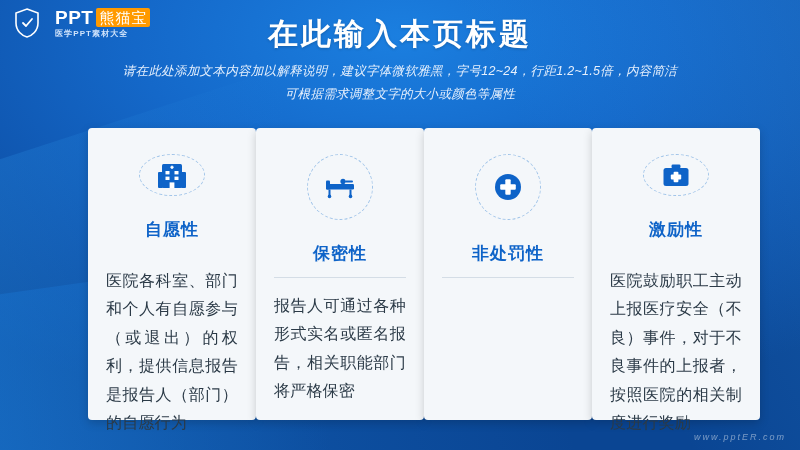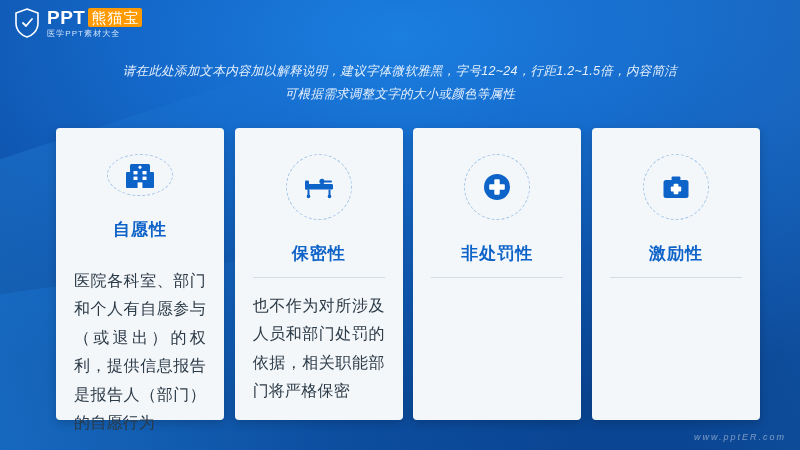--- a/index.html
+++ b/index.html
@@ -53,21 +53,21 @@
     pointer-events: none;
   }
 
   
   .logo {
     position: absolute;
     left: 14px;
     top: 8px;
     display: flex;
     align-items: center;
-    gap: 7px;
+    gap: 15px;
     z-index: 6;
   }
   .logo .shield { width: 26px; height: 30px; display:block; }
   .logo-text-wrap { display: flex; flex-direction: column; line-height: 1; }
   .logo-row { display: flex; align-items: center; gap: 3px; }
   .logo-ppt {
     color: #ffffff;
     font-size: 19px;
     font-weight: bold;
     letter-spacing: 0.5px;
@@ -78,20 +78,21 @@
     font-size: 15px;
     padding: 2px 3px;
     border-radius: 2px;
     letter-spacing: 1px;
   }
   .logo-sub {
     color: #cfe3fb;
     font-size: 8px;
     letter-spacing: 1.1px;
     margin-top: 3px;
+    font-weight: bold;
   }
 
   
   .title {
     position: absolute;
     top: 14px;
     left: 0;
     right: 0;
     text-align: center;
     color: #ffffff;
@@ -112,24 +113,24 @@
     line-height: 1.85;
     z-index: 5;
     letter-spacing: 0.3px;
   }
   .subtitle div { white-space: nowrap; font-style: italic; }
 
   
   .cards {
     position: absolute;
     top: 128px;
-    left: 24px;
+    left: 32px;
     right: 40px;
     display: flex;
-    justify-content: space-between;
+    justify-content: flex-end;
     z-index: 5;
     margin-left: 32px;
   }
   .card {
     width: 168px;
     height: 292px;
     background: #f4f7fa;
     border-radius: 4px;
     box-shadow: 0 3px 10px rgba(0,0,0,0.18);
     display: flex;
@@ -201,20 +202,21 @@
     </span>
     <span class="logo-text-wrap">
       <span class="logo-row">
         <span class="logo-ppt">PPT</span>
         <span class="logo-badge">熊猫宝</span>
       </span>
       <span class="logo-sub">医学PPT素材大全</span>
     </span>
   </div>
 
+  <div class="title">在此输入本页标题</div>
   <div class="subtitle">
     <div>请在此处添加文本内容加以解释说明，建议字体微软雅黑，字号12~24，行距1.2~1.5倍，内容简洁</div>
     <div>可根据需求调整文字的大小或颜色等属性</div>
   </div>
 
   <div class="cards">
 
     <div class="card">
       <div class="icon-circle">
         <svg width="40" height="40" viewBox="0 0 40 40">
@@ -243,21 +245,21 @@
           <circle cx="24" cy="14.4" r="2.6" fill="#0e63c8"></circle>
           <rect x="26" y="13.6" width="8" height="2" rx="1" fill="#0e63c8"></rect>
           <rect x="9.5" y="22.5" width="2" height="6" fill="#0e63c8"></rect>
           <rect x="30.5" y="22.5" width="2" height="6" fill="#0e63c8"></rect>
           <circle cx="10.5" cy="29.4" r="1.8" fill="#0e63c8"></circle>
           <circle cx="31.5" cy="29.4" r="1.8" fill="#0e63c8"></circle>
         </svg>
       </div>
       <div class="card-title">保密性</div>
       <div class="divider"></div>
-      <div class="card-body">也不作为对所涉及人员和部门处罚的依据，相关职能部门将严格保密</div>
+      <div class="card-body">报告人可通过各种形式实名或匿名报告，相关职能部门将严格保密</div>
     </div>
 
     <div class="card">
       <div class="icon-circle">
         <svg width="40" height="40" viewBox="0 0 40 40">
           <circle cx="20" cy="20" r="13" fill="#0e63c8"></circle>
           <rect x="17.3" y="12.2" width="5.4" height="15.6" rx="1" fill="#ffffff"></rect>
           <rect x="12.2" y="17.3" width="15.6" height="5.4" rx="1" fill="#ffffff"></rect>
         </svg>
       </div>
@@ -269,18 +271,19 @@
       <div class="icon-circle">
         <svg width="40" height="40" viewBox="0 0 40 40">
           <rect x="15.5" y="9.5" width="9" height="4" rx="1.4" fill="#0e63c8"></rect>
           <rect x="7.5" y="13" width="25" height="18" rx="2.5" fill="#0e63c8"></rect>
           <rect x="17.6" y="16.8" width="4.8" height="10.4" rx="1" fill="#ffffff"></rect>
           <rect x="14.8" y="19.6" width="10.4" height="4.8" rx="1" fill="#ffffff"></rect>
         </svg>
       </div>
       <div class="card-title">激励性</div>
       <div class="divider"></div>
+      <div class="card-body">医院鼓励职工主动上报医疗安全（不良）事件，对于不良事件的上报者，按照医院的相关制度进行奖励</div>
     </div>
 
   </div>
 
   <div class="watermark">www.pptER.com</div>
 </div>
 
 </body></html>

